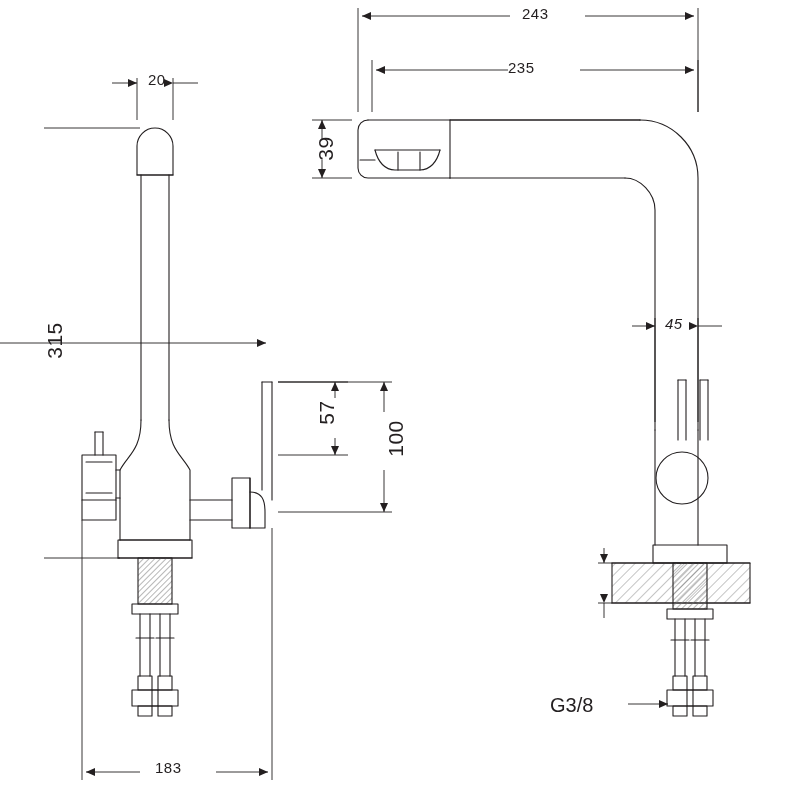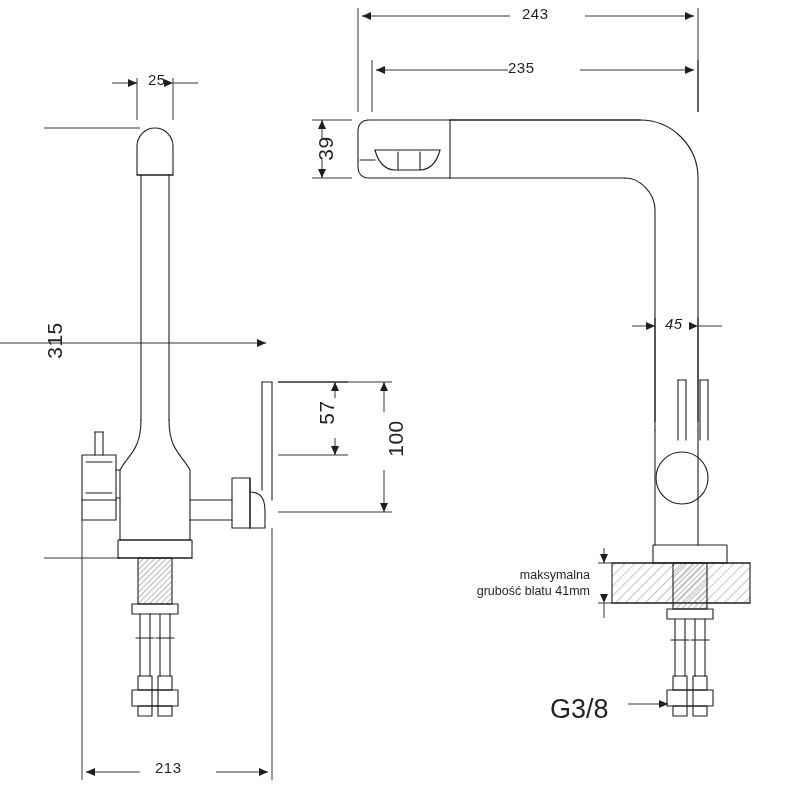--- a/index.html
+++ b/index.html
@@ -42,21 +42,21 @@
   .note {
     position: absolute;
     font-size: 12.5px;
     color: #231f20;
     line-height: 1.25;
     text-align: right;
     white-space: pre-line;
   }
   .thread-label {
     position: absolute;
-    font-size: 27px;
+    font-size: 20px;
     color: #231f20;
   }
 </style>
 </head>
 <body>
 
 <div id="stage">
 
   <svg id="drawing" viewBox="0 0 800 800" xmlns="http://www.w3.org/2000/svg">
     <defs>
@@ -231,36 +231,34 @@
 
       <line x1="598" y1="563" x2="612" y2="563"></line>
       <line x1="598" y1="603" x2="612" y2="603"></line>
       <line x1="604" y1="548" x2="604" y2="563" marker-end="url(#arrR)"></line>
       <line x1="604" y1="618" x2="604" y2="603" marker-end="url(#arrL)"></line>
 
       <line x1="628" y1="704" x2="668" y2="704" marker-end="url(#arrR)"></line>
     </g>
   </svg>
 
-  <div class="dim-label dim-h" style="left:148px; top:72px;">25</div>
+  <div class="dim-label dim-h" style="left:148px; top:72px;">20</div>
 
   <div class="dim-label dim-v" style="left:28px; top:330px; width:52px; text-align:center;">315</div>
 
-  <div class="dim-label dim-h" style="left:155px; top:760px;">213</div>
+  <div class="dim-label dim-h" style="left:155px; top:760px;">183</div>
 
   <div class="dim-label dim-h" style="left:522px; top:6px;">243</div>
 
   <div class="dim-label dim-h" style="left:508px; top:60px;">235</div>
 
   <div class="dim-label dim-v" style="left:305px; top:138px; width:40px; text-align:center;">39</div>
 
   <div class="dim-label dim-v" style="left:306px; top:402px; width:40px; text-align:center;">57</div>
 
   <div class="dim-label dim-v" style="left:370px; top:428px; width:50px; text-align:center;">100</div>
 
   <div class="dim-label dim-h" style="left:665px; top:316px;font-style:italic;">45</div>
 
-  <div class="note" style="left:450px; top:568px; width:140px;">maksymalna
-grubość blatu 41mm</div>
 
   <div class="thread-label" style="left:550px; top:694px;">G3/8</div>
 
 </div>
 
 </body></html>

